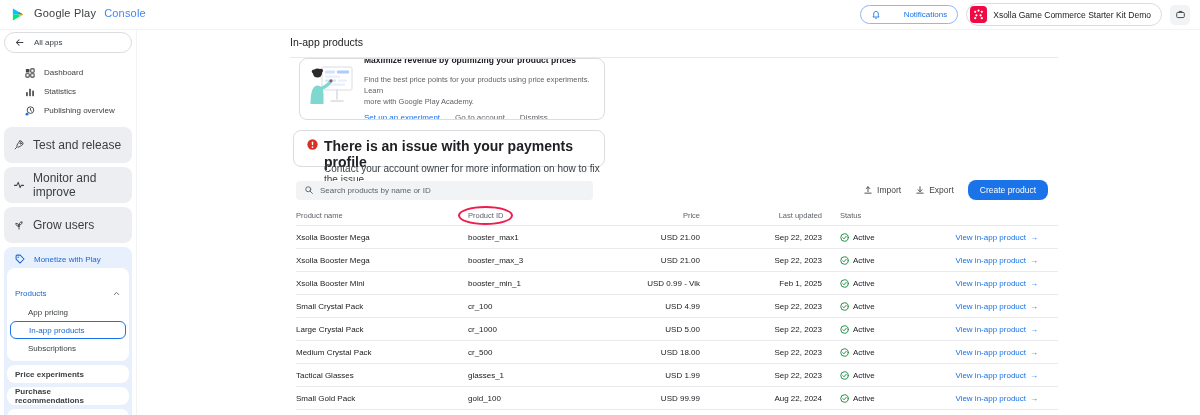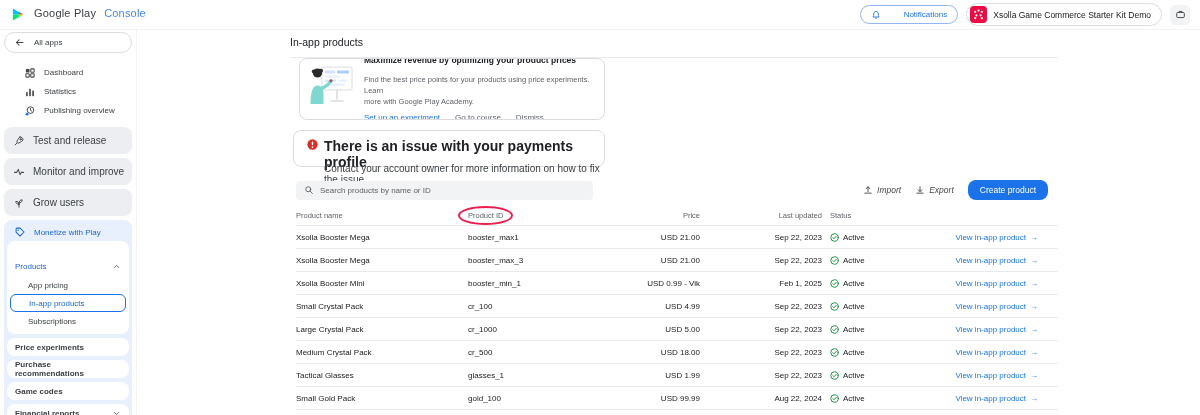--- a/index.html
+++ b/index.html
@@ -17,21 +17,21 @@
   .app-pill { display:flex; align-items:center; gap:6px; height:23px; padding:0 10px 0 3px; border:1px solid #dadce0; border-radius:12px; font-size:8.5px; color:#202124; cursor:pointer; background:#fff; }
   .xsolla-logo { width:17px; height:17px; border-radius:4px; background:#ec0b43; display:flex; align-items:center; justify-content:center; }
   .workspace-chip { width:20px; height:20px; border-radius:5px; background:#f1f3f4; display:flex; align-items:center; justify-content:center; color:#5f6368; cursor:pointer; }
 
   
   .sidebar { position:absolute; top:30px; left:0; width:137px; bottom:0; background:#fff; border-right:1px solid #f1f3f4; overflow:hidden; }
   .allapps { margin:2px 4px 0; height:21px; border:1px solid #dadce0; border-radius:11px; display:flex; align-items:center; gap:9px; padding:0 9px; font-size:8px; font-weight:500; color:#3c4043; cursor:pointer; background:#fff; }
   .nav { margin-top:10px; }
   .nav-item { height:19px; display:flex; align-items:center; gap:8px; padding-left:24px; font-size:8px; color:#3c4043; cursor:pointer; }
   .sections { margin-top:7px; }
-  .sec-box { margin:0 4px 4px; height:27px; border-radius:8px; background:#eceef1; display:flex; align-items:center; gap:8px; padding-left:9px; font-size:10px; font-weight:500; color:#3c4043; cursor:pointer; }
+  .sec-box { margin:0 4px 4px; height:36px; border-radius:8px; background:#eceef1; display:flex; align-items:center; gap:8px; padding-left:9px; font-size:12px; font-weight:500; color:#3c4043; cursor:pointer; }
   .icon { display:inline-flex; color:#444746; flex:none; }
   .monetize { margin:3px 4px 0; background:#e8f0fe; border-radius:8px; padding:3px 3px 4px; }
   .monetize-head { height:18px; display:flex; align-items:center; gap:8px; padding-left:7px; font-size:8px; font-weight:500; color:#1967d2; cursor:pointer; }
   .products-box { background:#fff; border-radius:8px; padding:15px 0 4px; }
   .products-head { height:20px; display:flex; align-items:center; padding:0 8px; font-size:8px; font-weight:500; color:#1967d2; cursor:pointer; }
   .products-head .chev { margin-left:auto; color:#5f6368; }
   .sub-item { height:18px; display:flex; align-items:center; padding-left:21px; font-size:8px; color:#3c4043; cursor:pointer; }
   .sub-item.selected { margin:0 3px; border:1px solid #1a73e8; border-radius:6px; color:#1967d2; font-weight:500; padding-left:18px; background:#fff; }
   .mon-link { margin-top:4px; background:#fff; border-radius:8px; height:18px; display:flex; align-items:center; padding:0 8px; font-size:8px; font-weight:700; color:#3c4043; cursor:pointer; }
   .mon-link .chev { margin-left:auto; color:#5f6368; }
@@ -54,28 +54,28 @@
   .alert-card { position:absolute; left:156px; top:100px; width:312px; height:37px; border:1px solid #dadce0; border-radius:8px; background:#fff; }
   .alert-icon { position:absolute; left:13px; top:8px; }
   .alert-title { position:absolute; left:30px; top:7px; font-size:14px; font-weight:700; color:#202124; }
   .alert-body { position:absolute; left:30px; top:32px; font-size:10px; color:#3c4043; }
 
   .toolbar { position:absolute; left:159px; top:150px; width:752px; height:20px; display:flex; align-items:center; }
   .searchbox { width:297px; height:19px; background:#f1f3f4; border-radius:4px; display:flex; align-items:center; gap:6px; padding:0 8px; }
   .searchbox input { border:none; outline:none; background:transparent; font-size:8px; color:#3c4043; width:100%; font-family:"Liberation Sans", sans-serif; }
   .searchbox input::placeholder { color:#5f6368; }
   .toolbar-right { margin-left:auto; display:flex; align-items:center; gap:14px; }
-  .tool-btn { display:flex; gap:4px; align-items:center; font-size:8.5px; font-weight:500; color:#444746; cursor:pointer; background:none; border:none; font-family:"Liberation Sans", sans-serif;font-style:italic; }
+  .tool-btn { display:flex; gap:4px; align-items:center; font-size:8.5px; font-weight:500; color:#444746; cursor:pointer; background:none; border:none; font-family:"Liberation Sans", sans-serif; }
   .create-btn { height:20px; padding:0 12px; background:#1a73e8; color:#fff; border:none; border-radius:8px; font-size:8.5px; font-weight:500; display:flex; align-items:center; cursor:pointer; font-family:"Liberation Sans", sans-serif; }
 
   .table { position:absolute; left:159px; top:176px; width:762px; }
   .trow { display:grid; grid-template-columns:172px 142px 90px 122px 118px 118px; align-items:center; height:23px; border-bottom:1px solid #e8eaed; font-size:8px; color:#202124; }
   .trow.thead { height:20px; font-size:7.5px; color:#5f6368; }
   .c-right { text-align:right; }
-  .c-status { padding-left:8px; display:flex; align-items:flex-start; gap:4px; }
+  .c-status { padding-left:18px; display:flex; align-items:flex-start; gap:4px; }
   .c-action { text-align:right; padding-right:20px; color:#1a73e8; font-weight:500; white-space:nowrap; cursor:pointer; }
   .c-action .arr { margin-left:4px; }
   .hdr-wrap { position:relative; display:inline-block; }
   .annot-ellipse { position:absolute; left:-10px; right:-10px; top:-5px; bottom:-5px; border:2px solid #ef1d4d; border-radius:50%; pointer-events:none; }
 </style>
 </head>
 <body>
 
 <div class="app">
 
@@ -276,21 +276,21 @@
       <div class="promo-content">
         <div class="promo-title-clip">
           <span class="promo-title">Maximize revenue by optimizing your product prices</span>
         </div>
         <div class="promo-body" id="promo-body">
             <div>Find the best price points for your products using price experiments. Learn</div>
             <div>more with Google Play Academy.</div>
           </div>
         <div class="promo-actions" id="promo-actions">
             <span class="primary">Set up an experiment</span>
-            <span class="">Go to course</span>
+            <span class="">Go to account</span>
             <span class="">Dismiss</span>
           </div>
       </div>
     </section>
 
     <section class="alert-card">
       <span class="alert-icon icon">
         <svg width="11" height="11" viewBox="0 0 12 12">
           <circle cx="6" cy="6" r="5.6" fill="#d93025"></circle>
           <rect x="5.25" y="2.7" width="1.5" height="4" rx="0.75" fill="#fff"></rect>

